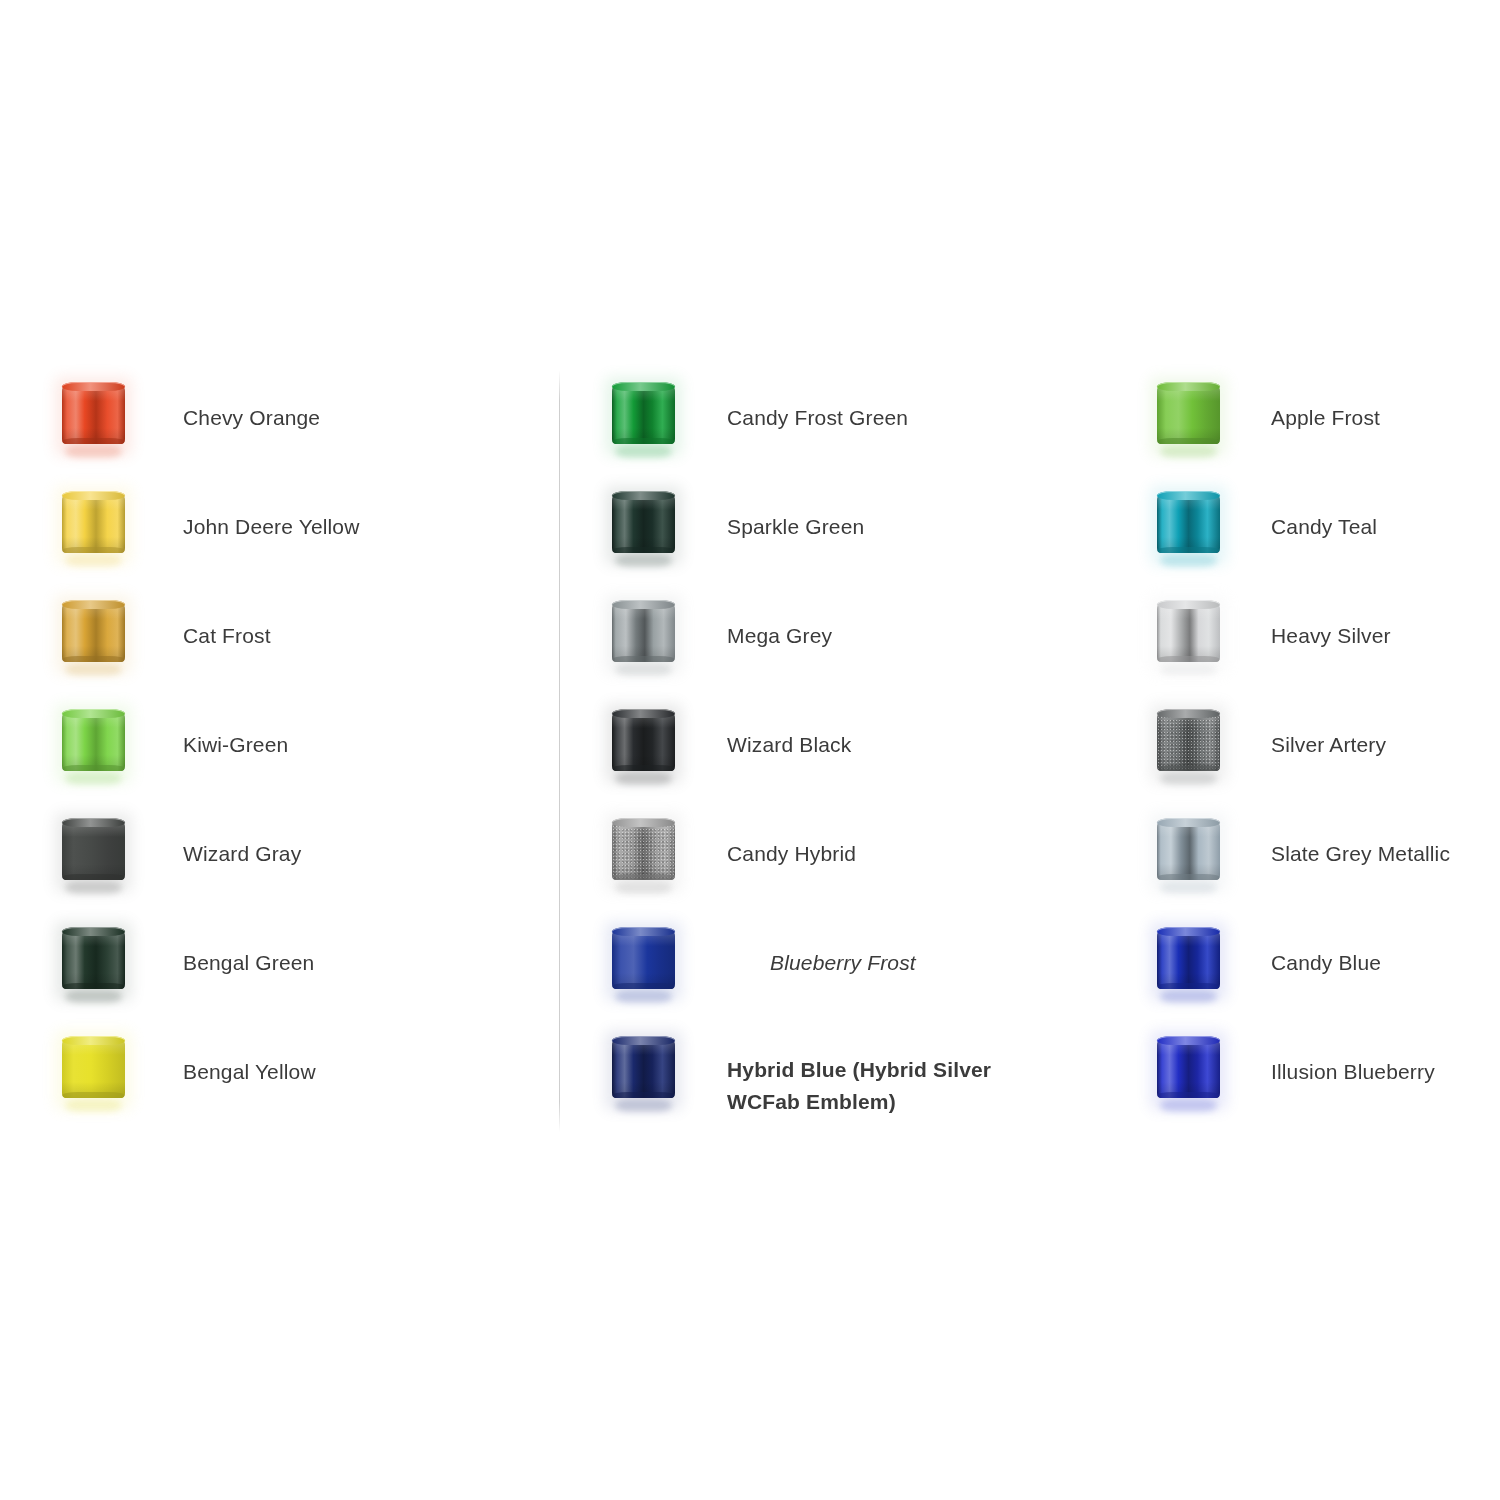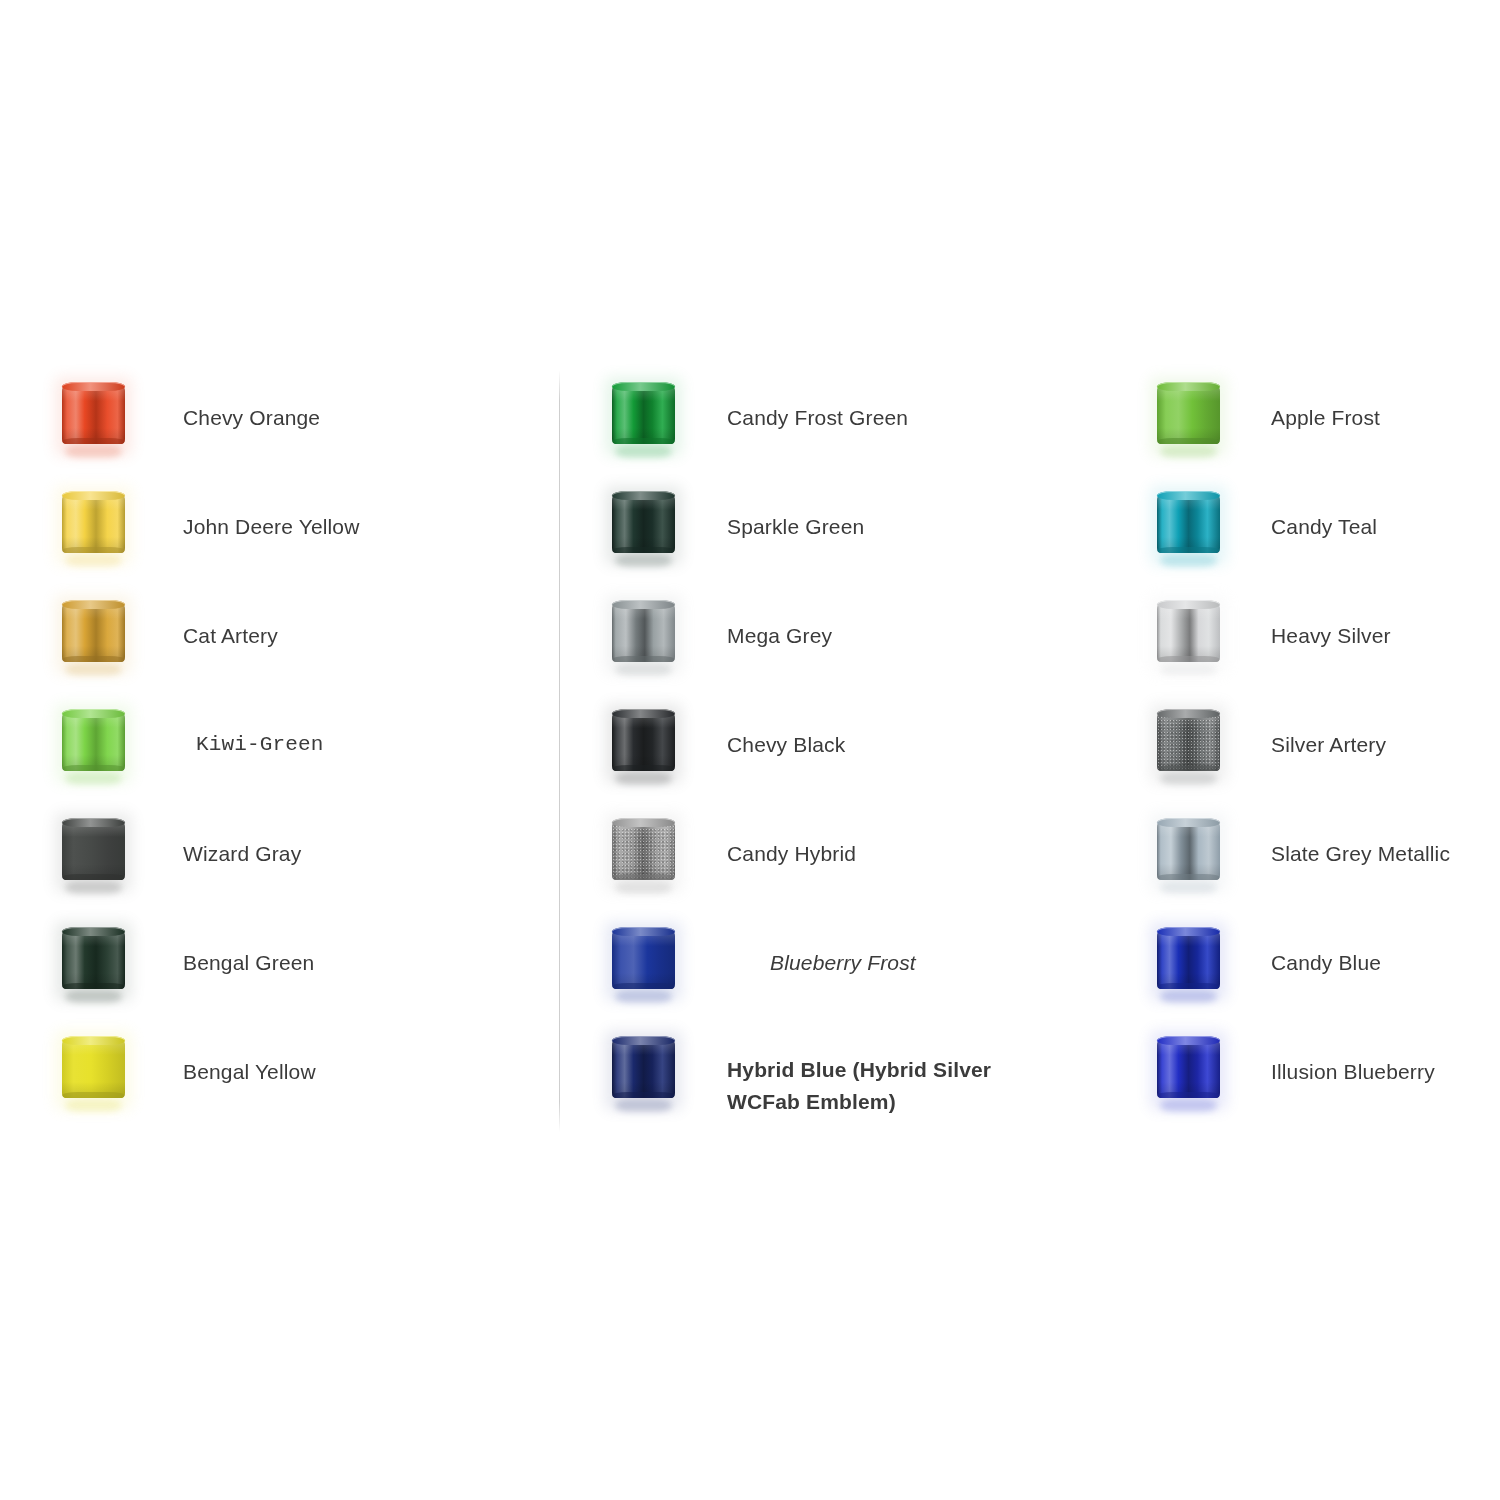--- a/index.html
+++ b/index.html
@@ -136,33 +136,33 @@
       <div class="row" style="top: 600px; left: 0px;">
         <div class="sw" style="left: 62px; top: 0px;">
           <div class="halo" style="background: rgb(230, 195, 121);"></div>
           <div class="body" style="background: linear-gradient(to right, rgb(168, 126, 38) 0%, rgb(222, 177, 82) 8%, rgb(229, 194, 119) 22%, rgb(217, 164, 53) 36%, rgb(168, 126, 38) 54%, rgb(218, 168, 61) 72%, rgb(223, 179, 86) 88%, rgb(160, 120, 36) 100%);">
             <div class="gloss" style="background: linear-gradient(rgba(255, 255, 255, 0.2) 0%, rgba(255, 255, 255, 0) 26%, rgba(0, 0, 0, 0) 72%, rgba(0, 0, 0, 0.14) 100%);"></div>
             <div class="btm" style="background: rgb(151, 113, 34);"></div>
           </div>
           <div class="top" style="background: linear-gradient(to right, rgb(205, 154, 47), rgb(232, 201, 136) 45%, rgb(190, 143, 43)); box-shadow: rgba(237, 213, 162, 0.9) 0px 1px 0px inset;"></div>
           <div class="refl" style="background: rgb(205, 154, 47);"></div>
         </div>
-        <div class="label" style="left: 183px; width: 330px; top: 20px;">Cat Artery</div>
+        <div class="label" style="left: 183px; width: 330px; top: 20px;">Cat Frost</div>
       </div>
       <div class="row" style="top: 709px; left: 0px;">
         <div class="sw" style="left: 62px; top: 0px;">
           <div class="halo" style="background: rgb(168, 226, 133);"></div>
           <div class="body" style="background: linear-gradient(to right, rgb(94, 165, 52) 0%, rgb(142, 218, 97) 8%, rgb(167, 226, 131) 22%, rgb(124, 212, 71) 36%, rgb(94, 165, 52) 54%, rgb(129, 214, 78) 72%, rgb(145, 219, 101) 88%, rgb(90, 156, 50) 100%);">
             <div class="gloss" style="background: linear-gradient(rgba(255, 255, 255, 0.2) 0%, rgba(255, 255, 255, 0) 26%, rgba(0, 0, 0, 0) 72%, rgba(0, 0, 0, 0.14) 100%);"></div>
             <div class="btm" style="background: rgb(85, 148, 47);"></div>
           </div>
           <div class="top" style="background: linear-gradient(to right, rgb(115, 200, 64), rgb(177, 229, 146) 45%, rgb(106, 186, 59)); box-shadow: rgba(195, 235, 170, 0.9) 0px 1px 0px inset;"></div>
           <div class="refl" style="background: rgb(115, 200, 64);"></div>
         </div>
-        <div class="label" style="left: 196px; width: 330px; top: 20px; font-family: Liberation Mono, monospace;">Kiwi-Green</div>
+        <div class="label" style="left: 183px; width: 330px; top: 20px;">Kiwi-Green</div>
       </div>
       <div class="row" style="top: 818px; left: 0px;">
         <div class="sw" style="left: 62px; top: 0px;">
           <div class="halo" style="background: rgb(133, 135, 133);"></div>
           <div class="body" style="background: linear-gradient(to right, rgb(60, 63, 61) 0%, rgb(78, 81, 79) 18%, rgb(71, 74, 72) 46%, rgb(62, 64, 63) 74%, rgb(56, 59, 57) 100%);">
             <div class="gloss" style="background: linear-gradient(rgba(255, 255, 255, 0.2) 0%, rgba(255, 255, 255, 0) 26%, rgba(0, 0, 0, 0) 72%, rgba(0, 0, 0, 0.14) 100%);"></div>
             <div class="btm" style="background: rgb(47, 49, 48);"></div>
           </div>
           <div class="top" style="background: linear-gradient(to right, rgb(64, 67, 65), rgb(146, 148, 147) 45%, rgb(59, 62, 60)); box-shadow: rgba(170, 172, 171, 0.9) 0px 1px 0px inset;"></div>
           <div class="refl" style="background: rgb(64, 67, 65);"></div>
@@ -234,21 +234,21 @@
       <div class="row" style="top: 709px; left: 0px;">
         <div class="sw" style="left: 612px; top: 0px;">
           <div class="halo" style="background: rgb(117, 119, 121);"></div>
           <div class="body" style="background: linear-gradient(to right, rgb(25, 27, 28) 0%, rgb(64, 67, 70) 8%, rgb(107, 109, 111) 20%, rgb(41, 44, 47) 34%, rgb(27, 29, 30) 50%, rgb(34, 37, 39) 64%, rgb(68, 71, 74) 80%, rgb(28, 30, 32) 100%);">
             <div class="gloss" style="background: linear-gradient(rgba(255, 255, 255, 0.2) 0%, rgba(255, 255, 255, 0) 26%, rgba(0, 0, 0, 0) 72%, rgba(0, 0, 0, 0.14) 100%);"></div>
             <div class="btm" style="background: rgb(30, 32, 34);"></div>
           </div>
           <div class="top" style="background: linear-gradient(to right, rgb(41, 44, 47), rgb(132, 134, 136) 45%, rgb(38, 40, 43)); box-shadow: rgba(160, 161, 162, 0.9) 0px 1px 0px inset;"></div>
           <div class="refl" style="background: rgb(41, 44, 47);"></div>
         </div>
-        <div class="label" style="left: 727px; width: 330px; top: 20px;">Chevy Black</div>
+        <div class="label" style="left: 727px; width: 330px; top: 20px;">Wizard Black</div>
       </div>
       <div class="row" style="top: 818px; left: 0px;">
         <div class="sw" style="left: 612px; top: 0px;">
           <div class="halo" style="background: rgb(189, 189, 189);"></div>
           <div class="body" style="background: linear-gradient(to right, rgb(114, 114, 114) 0%, rgb(170, 170, 170) 12%, rgb(160, 160, 160) 30%, rgb(108, 108, 108) 50%, rgb(158, 158, 158) 70%, rgb(174, 174, 174) 86%, rgb(123, 123, 123) 100%);">
             <div class="speck"></div>
             <div class="gloss" style="background: linear-gradient(rgba(255, 255, 255, 0.2) 0%, rgba(255, 255, 255, 0) 26%, rgba(0, 0, 0, 0) 72%, rgba(0, 0, 0, 0.14) 100%);"></div>
             <div class="btm" style="background: rgb(108, 108, 108);"></div>
           </div>
           <div class="top" style="background: linear-gradient(to right, rgb(146, 146, 146), rgb(196, 196, 196) 45%, rgb(136, 136, 136)); box-shadow: rgba(210, 210, 210, 0.9) 0px 1px 0px inset;"></div>

